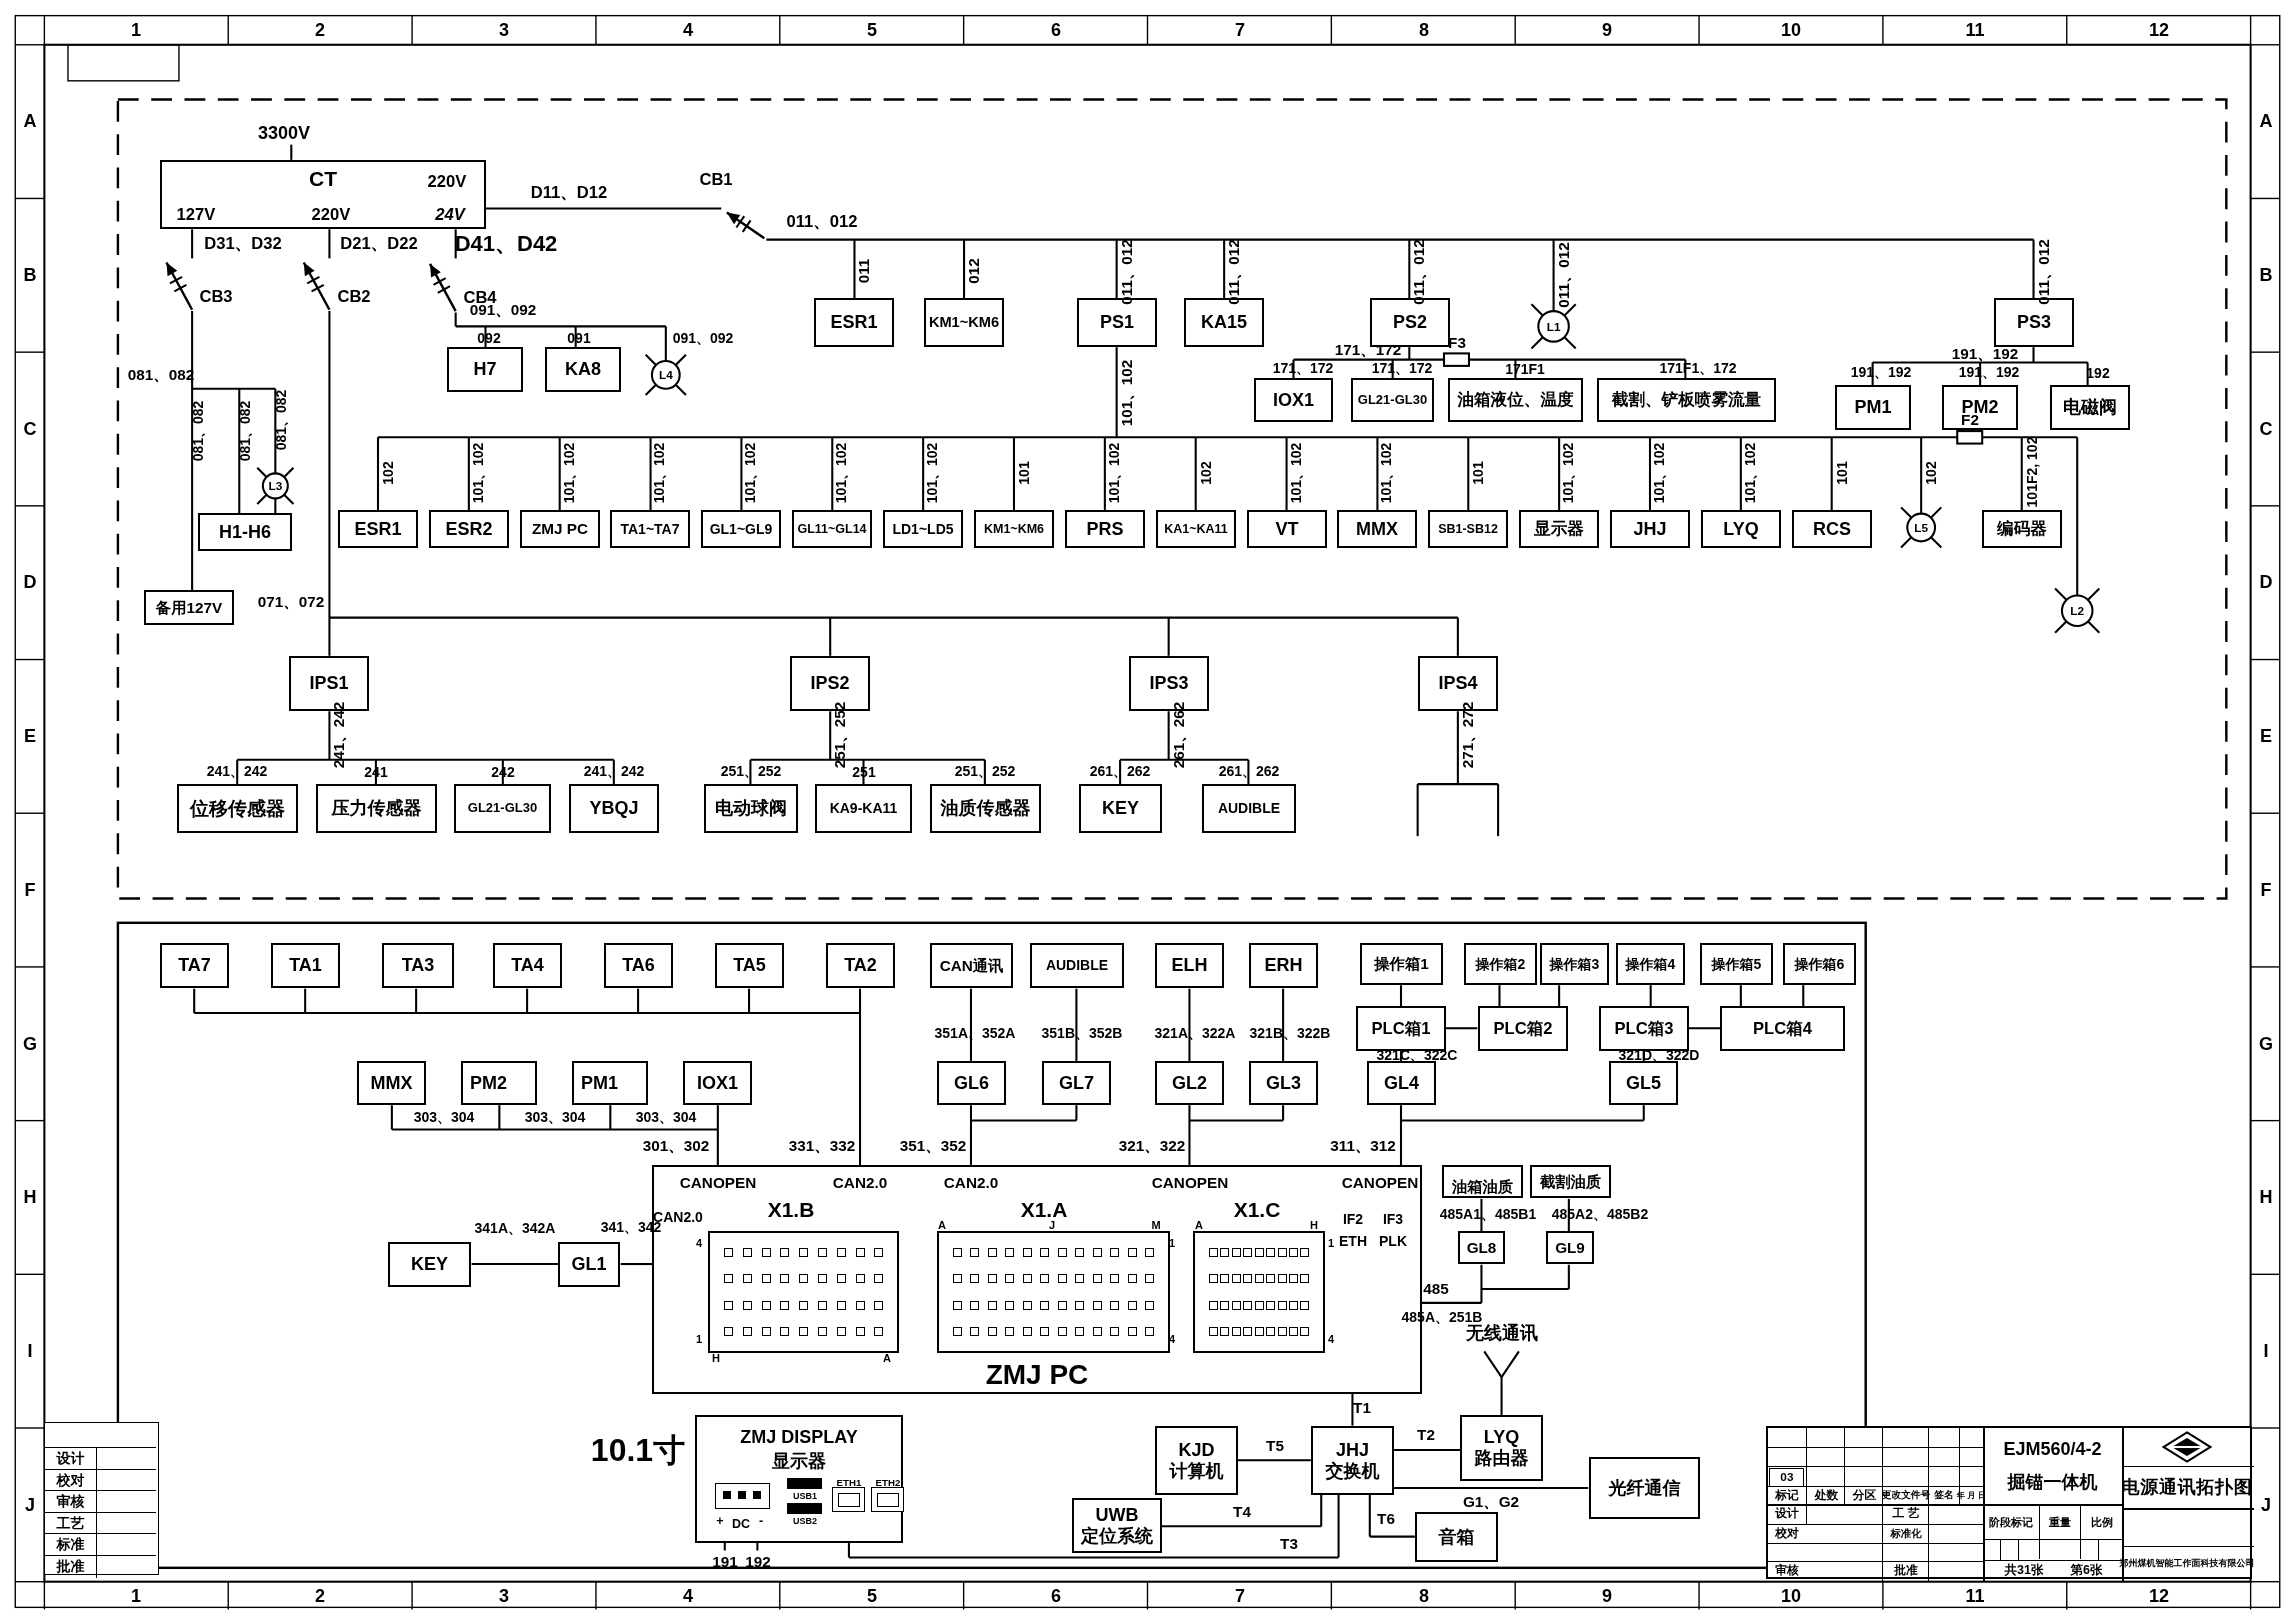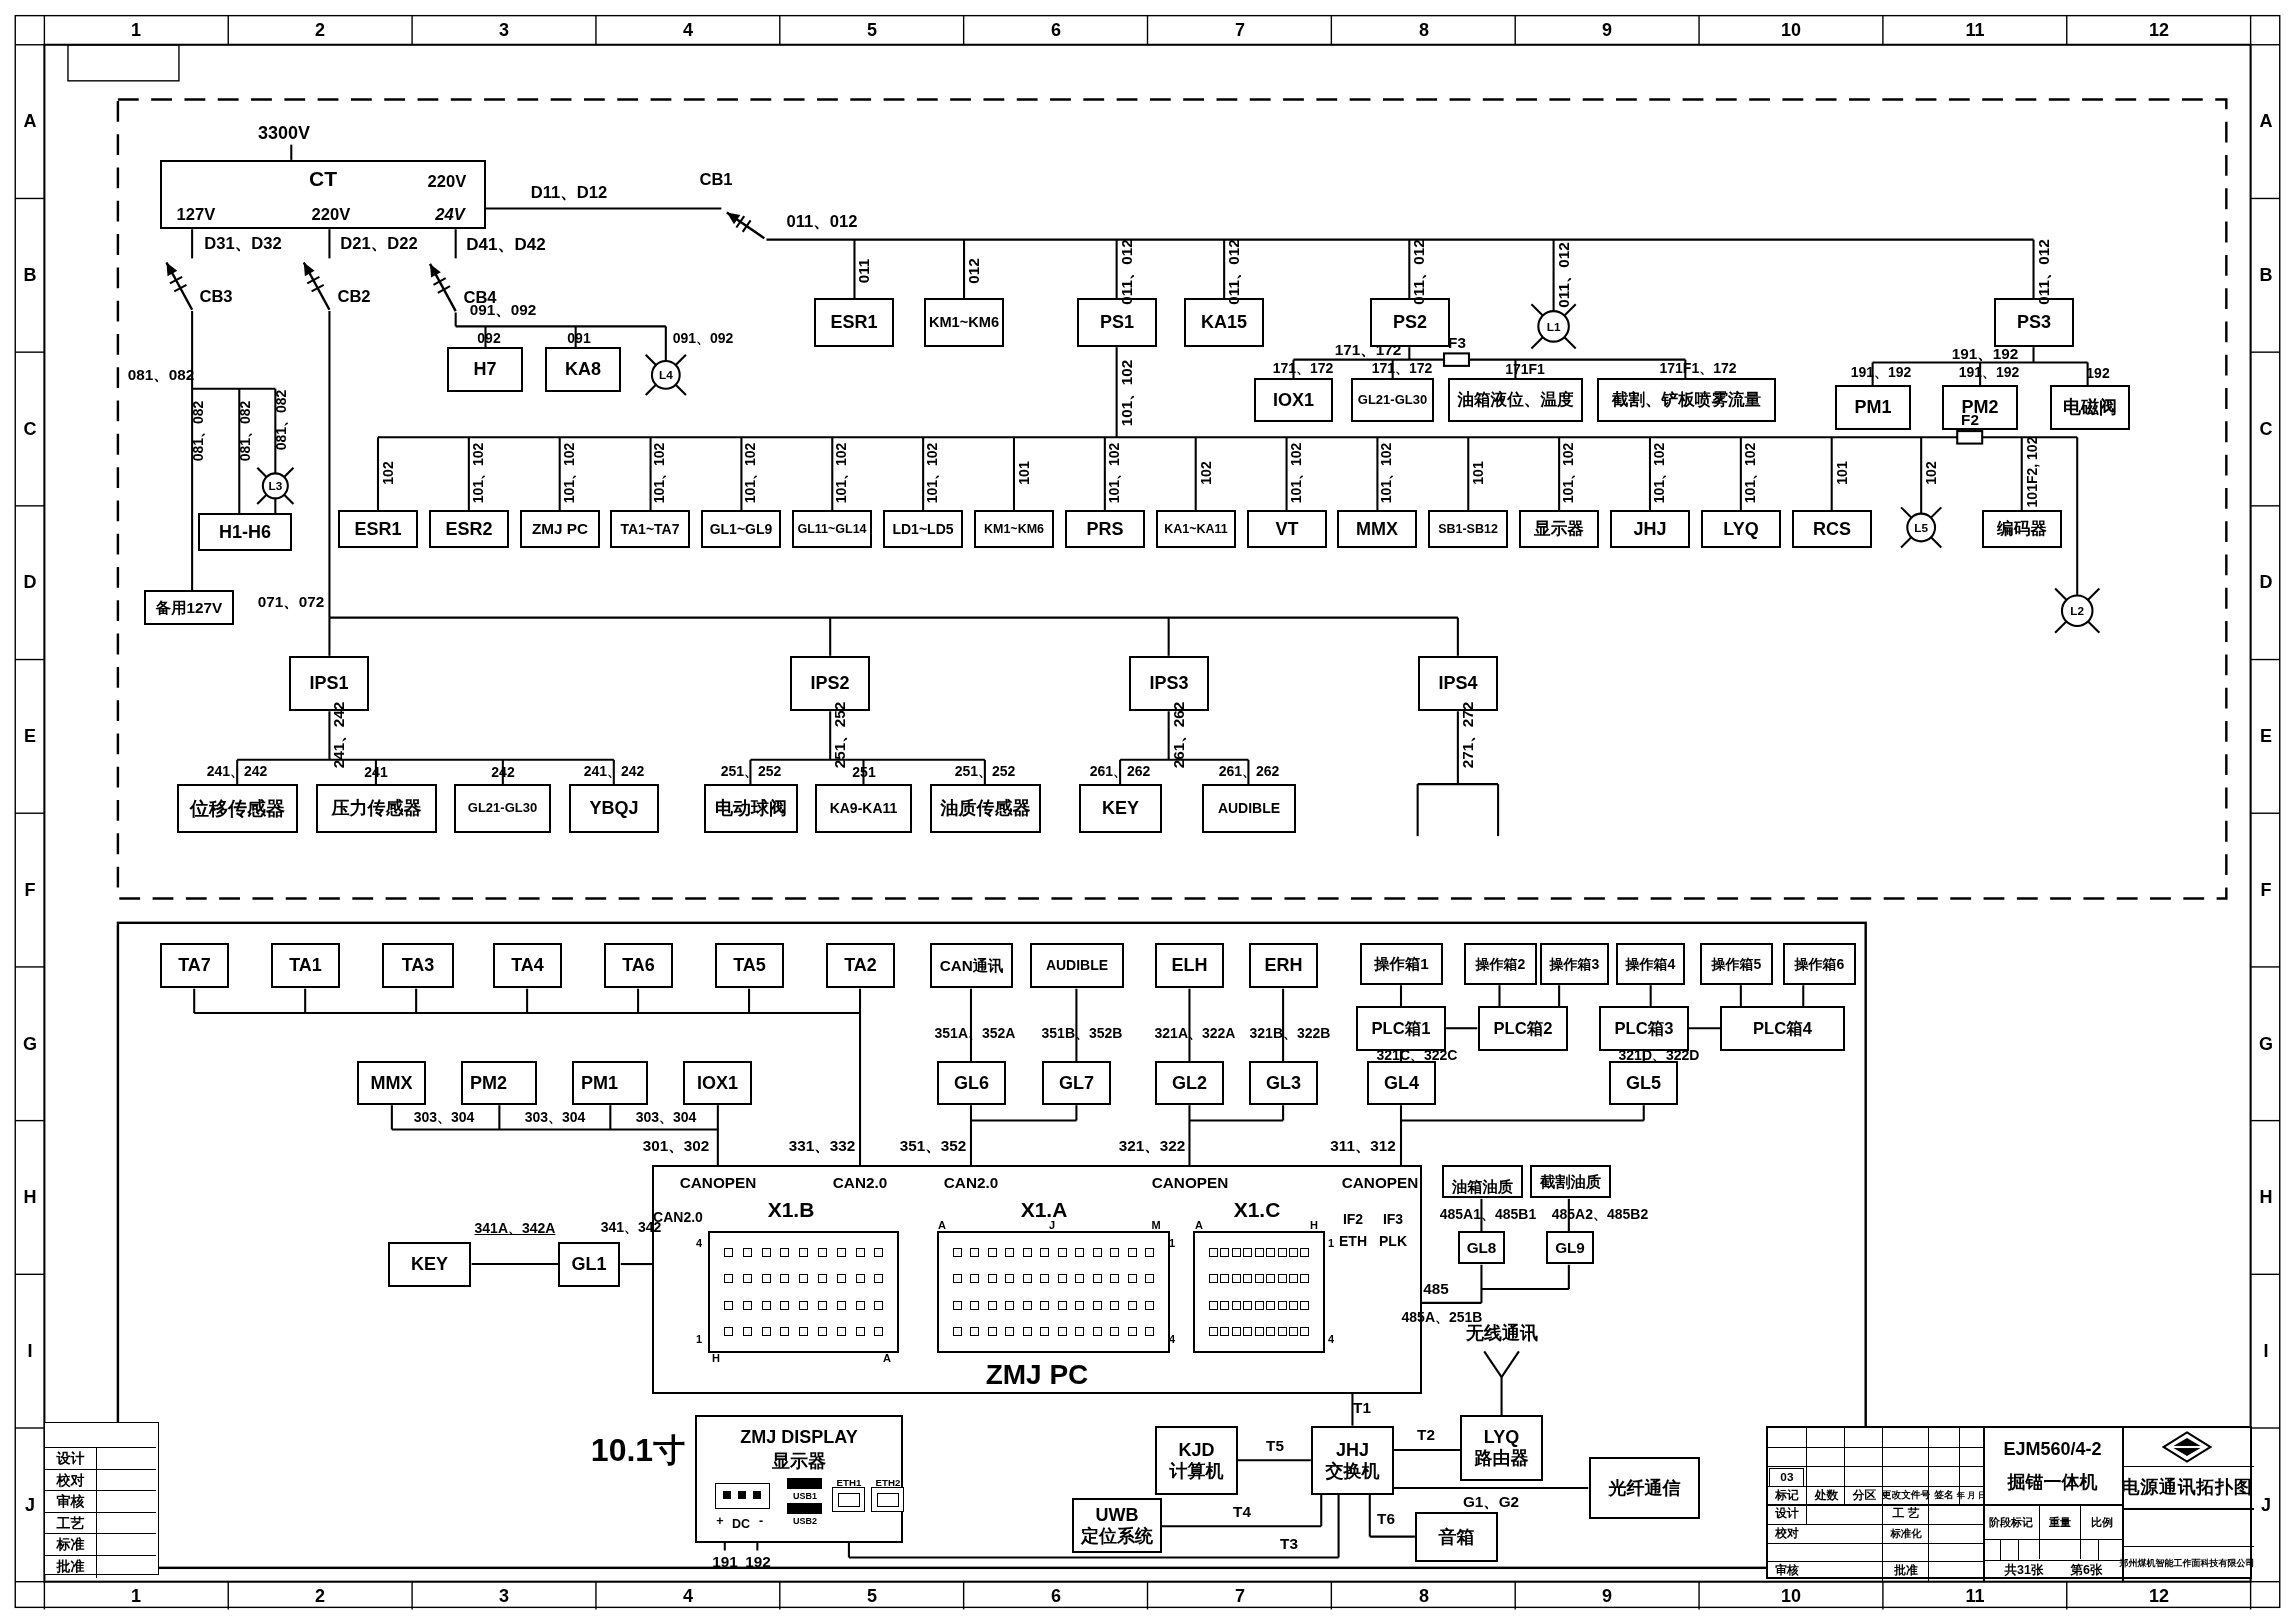--- a/index.html
+++ b/index.html
@@ -710,21 +710,21 @@
     <div class="lbl" style="left: 331px; top: 215px; font-size: 16.6px;">220V</div>
     <div class="lbl" style="left: 450px; top: 215px; font-size: 16.6px; font-style: italic;">24V</div>
     <div class="lbl" style="left: 447px; top: 182px; font-size: 16.6px;">220V</div>
     <div class="lbl" style="left: 569px; top: 193px; font-size: 16.6px;">D11、D12</div>
     <div class="lbl" style="left: 716px; top: 180px; font-size: 16.6px;">CB1</div>
     <div class="lbl" style="left: 822px; top: 222px; font-size: 16.6px;">011、012</div>
     <div class="lbl" style="left: 243px; top: 244px; font-size: 16.6px;">D31、D32</div>
     <div class="lbl" style="left: 216px; top: 297px; font-size: 16.6px;">CB3</div>
     <div class="lbl" style="left: 379px; top: 244px; font-size: 16.6px;">D21、D22</div>
     <div class="lbl" style="left: 354px; top: 297px; font-size: 16.6px;">CB2</div>
-    <div class="lbl" style="left: 506px; top: 244px; font-size: 17px;">D41、D42</div>
+    <div class="lbl" style="left: 506px; top: 244px; font-size: 22px;">D41、D42</div>
     <div class="lbl" style="left: 480px; top: 298px; font-size: 16.6px;">CB4</div>
     <div class="lbl" style="left: 503px; top: 310px; font-size: 15.3px;">091、092</div>
     <div class="lbl" style="left: 489px; top: 338px; font-size: 14px;">092</div>
     <div class="lbl" style="left: 579px; top: 338px; font-size: 14px;">091</div>
     <div class="lbl" style="left: 703px; top: 339px; font-size: 14px;">091、092</div>
     <div class="lbl" style="left: 161px; top: 375px; font-size: 15.3px;">081、082</div>
     <div class="lbl v" style="left: 199px; top: 431px; font-size: 14px;">081、082</div>
     <div class="lbl v" style="left: 246px; top: 431px; font-size: 14px;">081、082</div>
     <div class="lbl v" style="left: 282px; top: 420px; font-size: 14px;">081、082</div>
     <div class="lbl" style="left: 291px; top: 602px; font-size: 15.3px;">071、072</div>
@@ -786,21 +786,21 @@
     <div class="lbl" style="left: 822px; top: 1146px; font-size: 15.3px;">331、332</div>
     <div class="lbl" style="left: 933px; top: 1146px; font-size: 15.3px;">351、352</div>
     <div class="lbl" style="left: 1152px; top: 1146px; font-size: 15.3px;">321、322</div>
     <div class="lbl" style="left: 1363px; top: 1146px; font-size: 15.3px;">311、312</div>
     <div class="lbl" style="left: 975px; top: 1034px; font-size: 14px;">351A、352A</div>
     <div class="lbl" style="left: 1082px; top: 1034px; font-size: 14px;">351B、352B</div>
     <div class="lbl" style="left: 1195px; top: 1034px; font-size: 14px;">321A、322A</div>
     <div class="lbl" style="left: 1290px; top: 1034px; font-size: 14px;">321B、322B</div>
     <div class="lbl" style="left: 1417px; top: 1056px; font-size: 14px;">321C、322C</div>
     <div class="lbl" style="left: 1659px; top: 1056px; font-size: 14px;">321D、322D</div>
-    <div class="lbl" style="left: 515px; top: 1229px; font-size: 14px; text-decoration: underline;">341A、342A</div>
+    <div class="lbl" style="left: 515px; top: 1229px; font-size: 14px;">341A、342A</div>
     <div class="lbl" style="left: 631px; top: 1228px; font-size: 14px;">341、342</div>
     <div class="lbl" style="left: 678px; top: 1217px; font-size: 14px;">CAN2.0</div>
     <div class="lbl" style="left: 718px; top: 1183px; font-size: 15.3px;">CANOPEN</div>
     <div class="lbl" style="left: 860px; top: 1183px; font-size: 15.3px;">CAN2.0</div>
     <div class="lbl" style="left: 971px; top: 1183px; font-size: 15.3px;">CAN2.0</div>
     <div class="lbl" style="left: 1190px; top: 1183px; font-size: 15.3px;">CANOPEN</div>
     <div class="lbl" style="left: 1380px; top: 1183px; font-size: 15.3px;">CANOPEN</div>
     <div class="lbl" style="left: 791px; top: 1210px; font-size: 21px;">X1.B</div>
     <div class="lbl" style="left: 1044px; top: 1210px; font-size: 21px;">X1.A</div>
     <div class="lbl" style="left: 1257px; top: 1210px; font-size: 21px;">X1.C</div>

